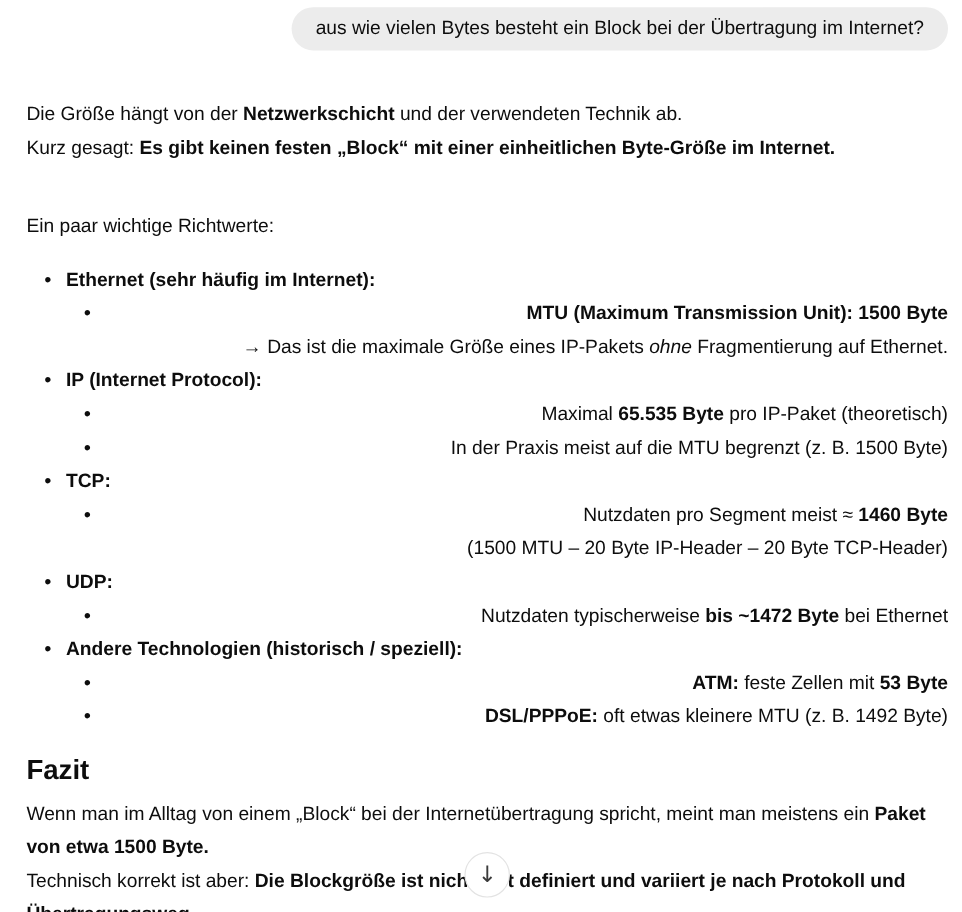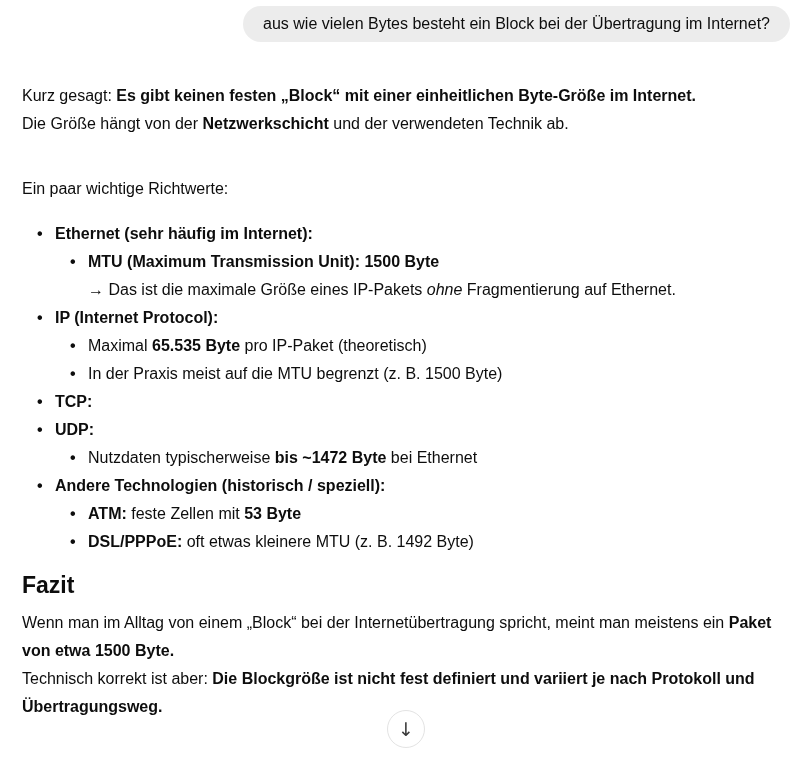--- a/index.html
+++ b/index.html
@@ -29,21 +29,21 @@
   
   .answer { line-height: 28px; }
   .para { margin: 0; }
   .mb-intro { margin-bottom: 14px; }
   .mb-lead  { margin-bottom: 17px; margin-top: 37px; }
   .line { display: block; }
   b { font-weight: 700; }
   i { }
 
   ul.l1 { margin: 0 0 15px 0; padding: 0; list-style: none; }
-  ul.l2 { margin: 0; padding: 0; list-style: none; }
+  ul.l2 { margin: 0; padding: 0; list-style: none; text-align: right; }
   .l1 > li, .l2 > li { position: relative; padding-left: 33px; }
   .l1 > li::before, .l2 > li::before {
     content: "\2022";
     position: absolute;
     left: 15px; top: 0;
     font-weight: 700;
   }
   .subline { display: block; }
 
   .fazit-h {
@@ -80,22 +80,22 @@
 
   <div class="user-row">
     <div class="bubble">
       <span>aus wie vielen Bytes besteht ein Block bei der Übertragung im Internet?</span>
     </div>
   </div>
 
   <div class="answer">
 
     <p class="para mb-intro">
+      <span class="line"><span>Die Größe hängt von der </span><b>Netzwerkschicht</b><span> und der verwendeten Technik ab.</span></span>
       <span class="line"><span>Kurz gesagt: </span><b>Es gibt keinen festen „Block“ mit einer einheitlichen Byte-Größe im Internet.</b></span>
-      <span class="line"><span>Die Größe hängt von der </span><b>Netzwerkschicht</b><span> und der verwendeten Technik ab.</span></span>
     </p>
 
     <p class="para mb-lead">Ein paar wichtige Richtwerte:</p>
 
     <ul class="l1">
 
       <li>
         <b>Ethernet (sehr häufig im Internet):</b>
         <ul class="l2">
           <li>
@@ -108,20 +108,26 @@
       <li>
         <b>IP (Internet Protocol):</b>
         <ul class="l2">
           <li><span>Maximal </span><b>65.535 Byte</b><span> pro IP-Paket (theoretisch)</span></li>
           <li>In der Praxis meist auf die MTU begrenzt (z. B. 1500 Byte)</li>
         </ul>
       </li>
 
       <li>
         <b>TCP:</b>
+        <ul class="l2">
+          <li>
+            <span>Nutzdaten pro Segment meist ≈ </span><b>1460 Byte</b>
+            <span class="subline">(1500 MTU – 20 Byte IP-Header – 20 Byte TCP-Header)</span>
+          </li>
+        </ul>
       </li>
 
       <li>
         <b>UDP:</b>
         <ul class="l2">
           <li><span>Nutzdaten typischerweise </span><b>bis ~1472 Byte</b><span> bei Ethernet</span></li>
         </ul>
       </li>
 
       <li>

